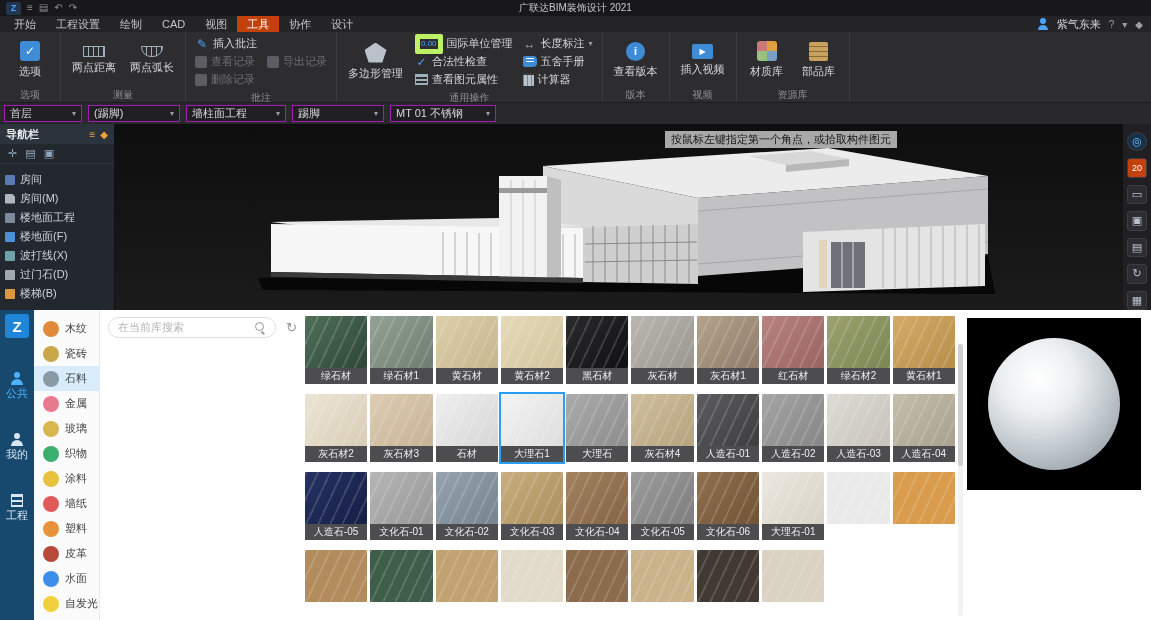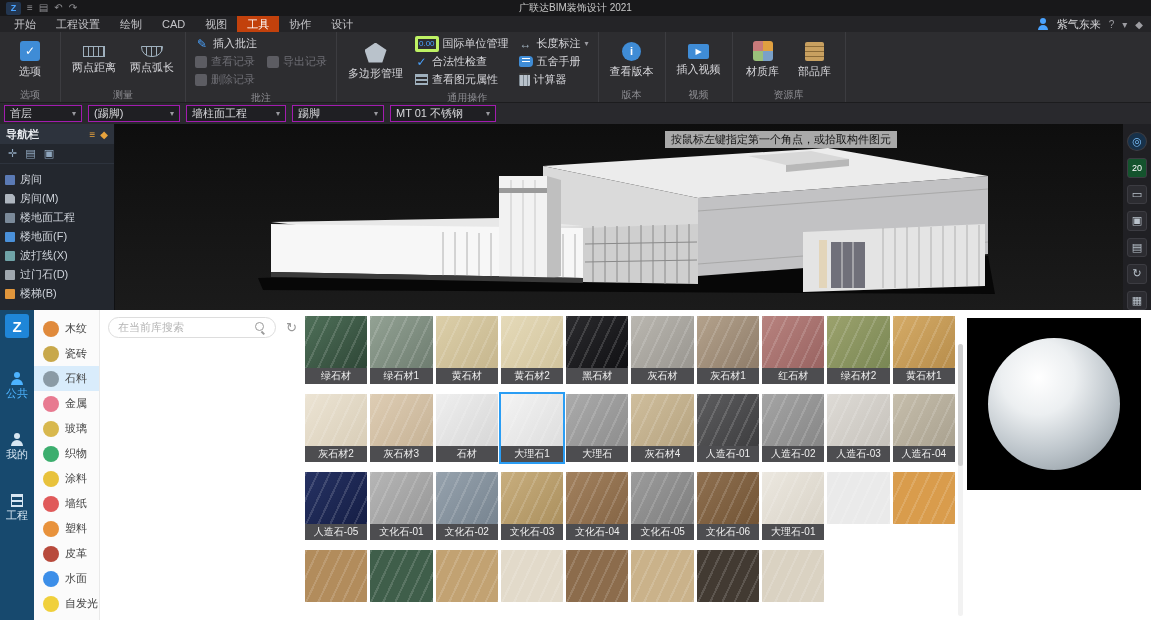--- a/index.html
+++ b/index.html
@@ -38,21 +38,21 @@
   .caret{font-size:8px;color:#9a9aa0}
   
   .ico{display:flex;align-items:center;justify-content:center}
   .i-opt{width:20px;height:20px;background:#3f8cd6;color:#fff;border-radius:3px;font-size:12px}
   .i-ruler{width:22px;height:11px;border:1px solid #9fb0bd;background:repeating-linear-gradient(90deg,transparent 0 4px,#9fb0bd 4px 5px)}
   .i-ruler.arc{border-radius:0 0 10px 10px}
   .i-pencil{color:#4aa3ff;font-size:12px;width:14px}
   .sq{width:12px;height:12px;border-radius:2px}
   .sq.gray{background:#5c5c62}
   .i-pentagon{width:22px;height:20px;background:#b9c2cb;clip-path:polygon(50% 0,100% 38%,81% 100%,19% 100%,0 38%)}
-  .i-units{color:#4aa3ff;font-size:8px;border:3px solid #bef264;border-radius:2px;padding:0 1px;line-height:10px}
+  .i-units{color:#4aa3ff;font-size:8px;border:5px solid #bef264;border-radius:2px;padding:0 1px;line-height:10px}
   .i-check{color:#4aa3ff;font-size:12px;width:13px}
   .i-props{width:13px;height:11px;border:1px solid #9fb0bd;background:repeating-linear-gradient(180deg,#9fb0bd 0 2px,transparent 2px 4px)}
   .i-dim{color:#9fb0bd;font-size:12px;width:14px}
   .i-book{width:14px;height:11px;background:#3f8cd6;border-radius:2px 4px 4px 2px;position:relative}
   .i-book::after{content:"";position:absolute;left:3px;top:2px;width:8px;height:1px;background:#fff;box-shadow:0 3px 0 #fff}
   .i-calc{width:11px;height:13px;background:#b9c2cb;border-radius:1px;
     background-image:linear-gradient(#3a3a3a 2px,transparent 2px),repeating-linear-gradient(90deg,#7d8891 0 1px,transparent 1px 4px)}
   .i-version{width:19px;height:19px;border-radius:50%;background:#3f8cd6;color:#fff;font-size:11px;font-weight:bold}
   .i-video{width:21px;height:15px;background:#3f8cd6;border-radius:2px;color:#fff;font-size:8px}
   .i-matlib{width:20px;height:20px;border-radius:3px;background:conic-gradient(#e0a040 0 25%,#7aa0c8 0 50%,#9ac07a 0 75%,#c87a7a 0)}
@@ -88,21 +88,21 @@
   .ti-stair{background:#e0963c}
 
   .viewport{flex:1;position:relative;background:linear-gradient(180deg,#0e0e0e,#1b1b1b);cursor:crosshair}
   .vp-tooltip{position:absolute;left:550px;top:7px;background:#a9a9a9;color:#141414;font-size:11px;padding:1px 6px;white-space:nowrap}
   .building{position:absolute;left:128px;top:12px;width:760px;height:168px}
 
   .right-tools{width:28px;background:#202024;display:flex;flex-direction:column;align-items:center;padding-top:8px;gap:7px}
   .rt-btn{width:20px;height:20px;display:flex;align-items:center;justify-content:center;color:#b9c2cb;
     background:#2c2c31;border:1px solid #3c3c42;border-radius:3px;font-size:11px;cursor:pointer}
   .rt-btn.round{border-radius:50%;background:#17314a;color:#7ec3ff}
-  .rt-btn.zoom{background:#14532d;color:#fff;font-size:9px;font-weight:normal}
+  .rt-btn.zoom{background:#c2410c;color:#fff;font-size:9px;font-weight:normal}
 
   
   .bottom{height:310px;background:#fff;color:#333;display:flex;position:relative}
   .zstrip{width:34px;background:#17496e;display:flex;flex-direction:column;align-items:center;padding-top:4px;flex:none}
   .zlogo{width:24px;height:24px;background:#1f86d8;color:#fff;font-weight:bold;font-size:15px;border-radius:3px;
     display:flex;align-items:center;justify-content:center}
   .ztab{display:flex;flex-direction:column;align-items:center;gap:3px;color:#d7e6f2;cursor:pointer;margin-top:34px;font-size:11px}
   .ztab:first-of-type{margin-top:14px}
   .ztab.active{color:#4db3ff}
   .zi-person{position:relative;width:14px;height:13px;color:currentColor}

